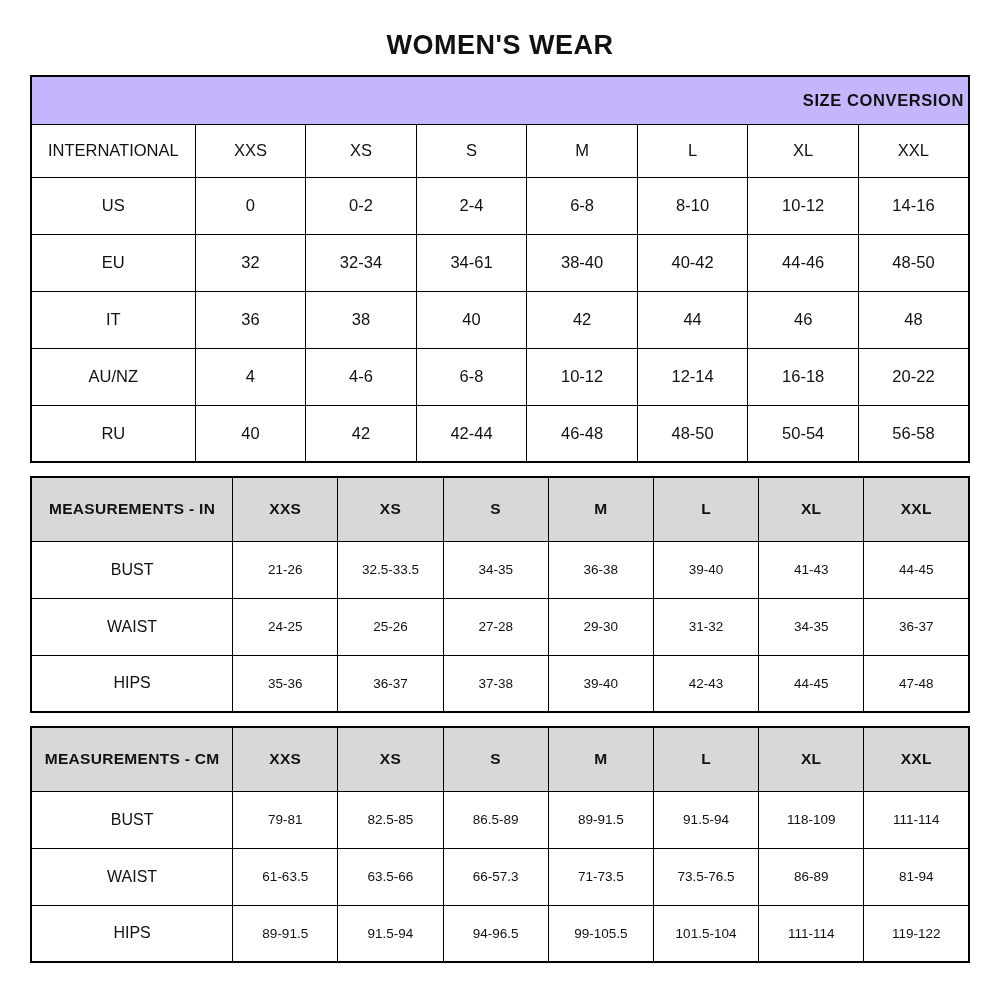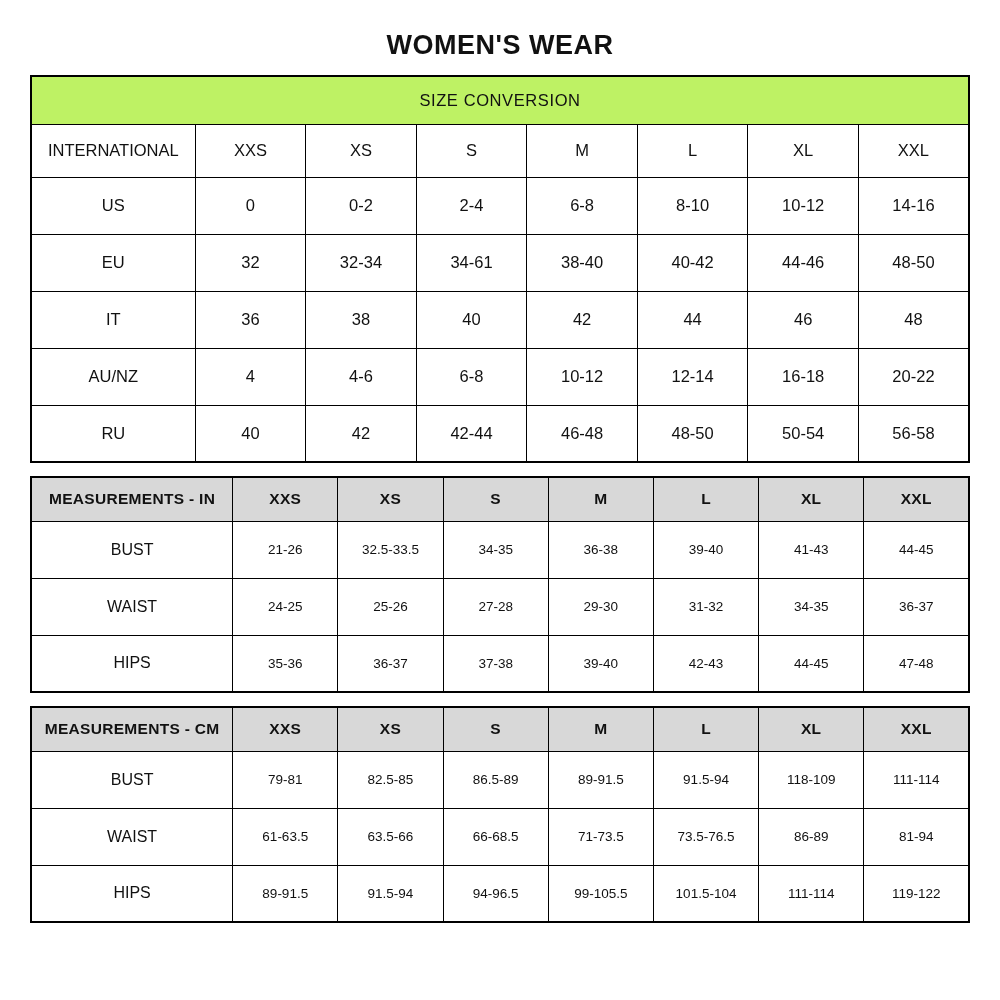--- a/index.html
+++ b/index.html
@@ -34,45 +34,46 @@
     border: 1.5px solid #000000;
     text-align: center;
     vertical-align: middle;
     padding: 2px 4px;
     background: #ffffff;
   }
   
   .conv col.label-col   { width: 17.5%; }
   .conv col.size-col    { width: 11.7857%; }
   .conv .banner-row th {
-    background: #bef264;
-    font-weight: 400;
+    background: #c4b5fd;
+    font-weight: 700;
     font-size: 16.5px;
     letter-spacing: 0.6px;
     height: 48px;
+    text-align: right;
   }
   .conv .head-row th {
     font-weight: 400;
     font-size: 16.5px;
     height: 53px;
   }
   .conv tbody tr { height: 57px; }
   .conv tbody th {
     font-weight: 400;
     font-size: 16.5px;
   }
   .conv tbody td { font-size: 16.5px; }
   
   .meas col.label-col { width: 21.5%; }
   .meas col.size-col  { width: 11.214%; }
   .meas .head-row th {
     background: #d8d8d8;
     font-weight: 700;
     font-size: 15.5px;
-    height: 44px;
+    height: 64px;
     letter-spacing: 0.3px;
   }
   .meas tbody tr { height: 57px; }
   .meas tbody th {
     font-weight: 400;
     font-size: 16px;
   }
   .meas tbody td { font-size: 13.5px; }
 </style>
 </head>
@@ -250,21 +251,21 @@
           <td>86.5-89</td>
           <td>89-91.5</td>
           <td>91.5-94</td>
           <td>118-109</td>
           <td>111-114</td>
         </tr>
         <tr>
           <th>WAIST</th>
           <td>61-63.5</td>
           <td>63.5-66</td>
-          <td>66-68.5</td>
+          <td>66-57.3</td>
           <td>71-73.5</td>
           <td>73.5-76.5</td>
           <td>86-89</td>
           <td>81-94</td>
         </tr>
         <tr>
           <th>HIPS</th>
           <td>89-91.5</td>
           <td>91.5-94</td>
           <td>94-96.5</td>

